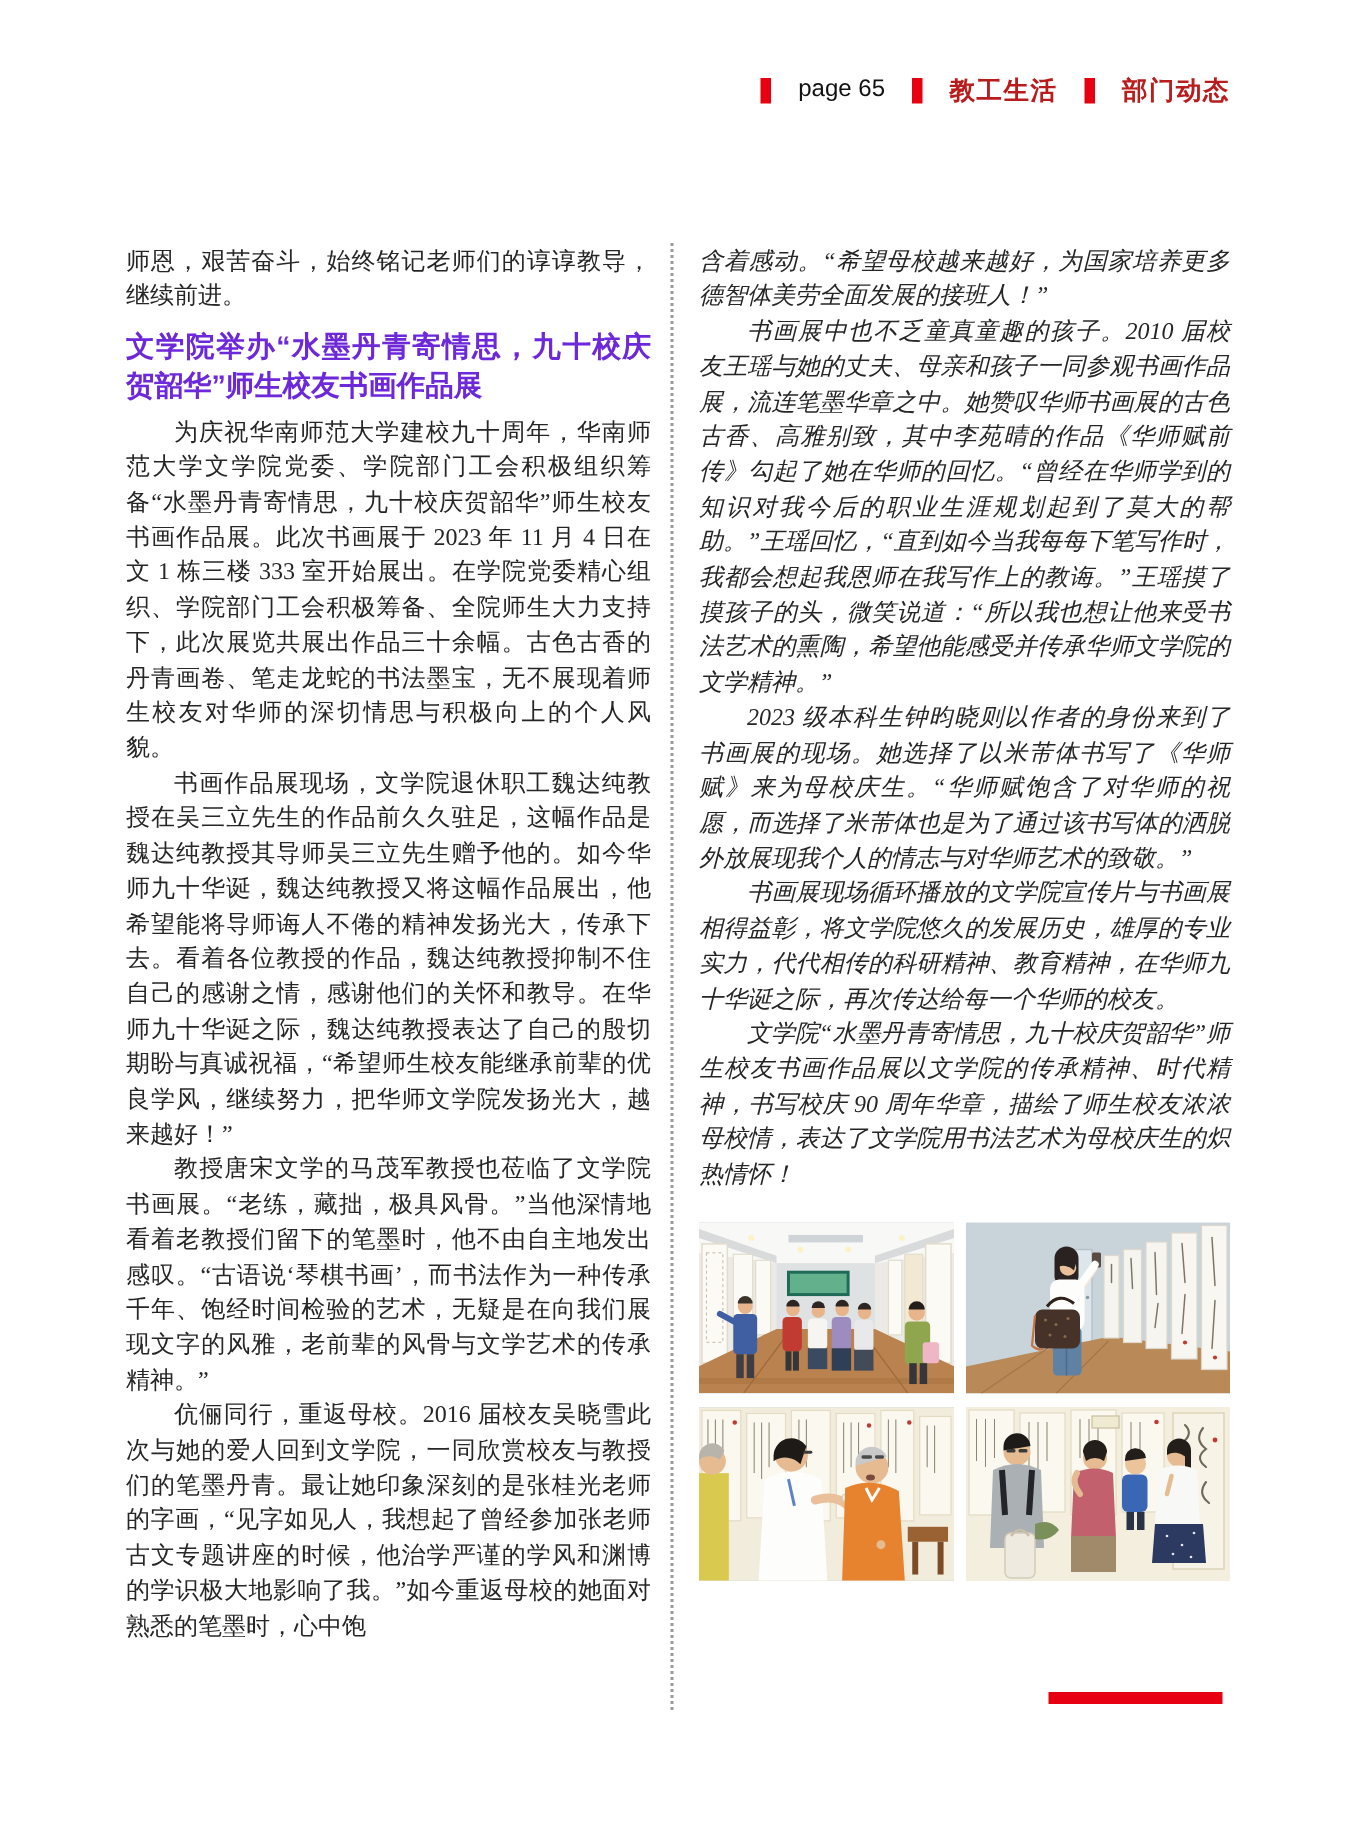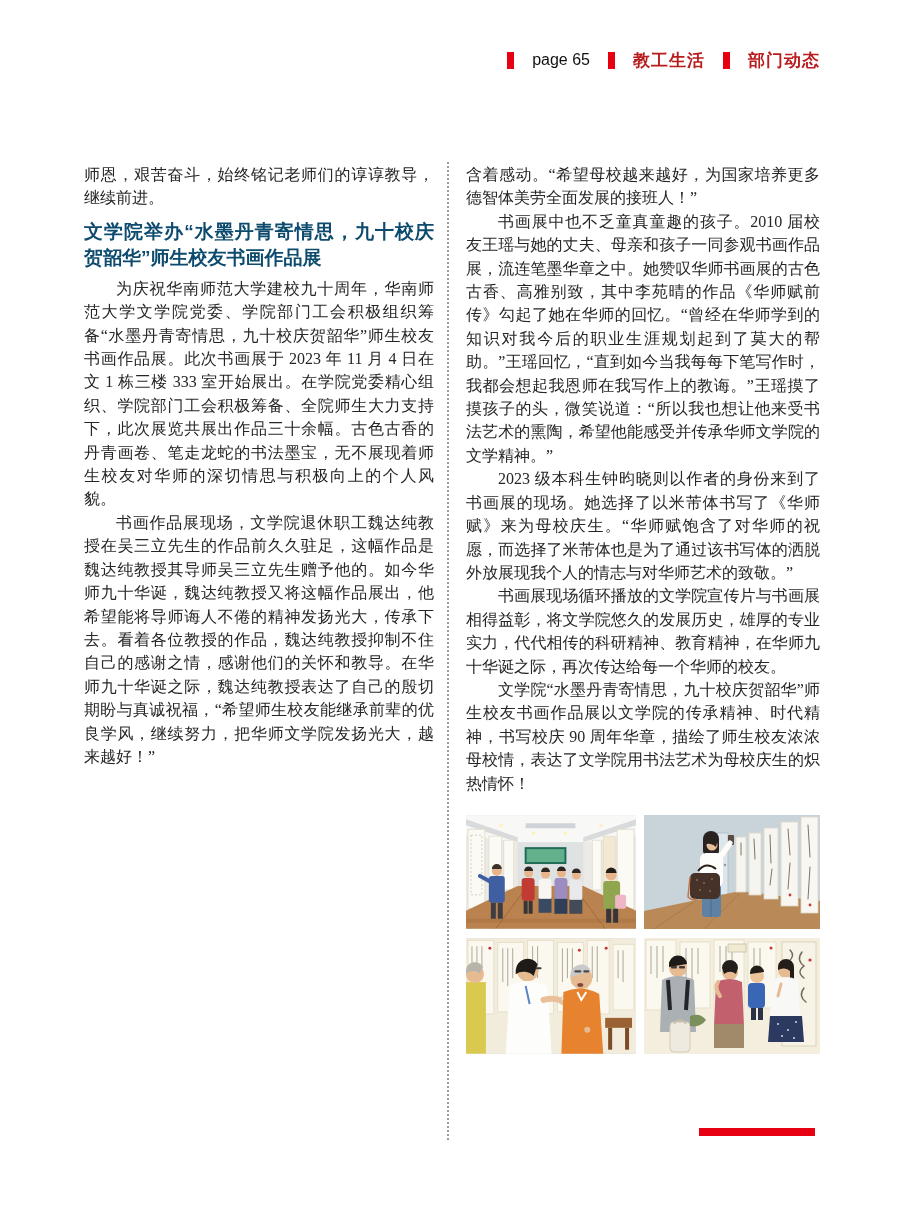--- a/index.html
+++ b/index.html
@@ -12,32 +12,32 @@
     position:absolute;top:50px;right:80px;height:20px;
     display:flex;align-items:center;gap:18px;
     font-family:"Liberation Sans", sans-serif;
     justify-content:space-between;
   }
   .hbar{width:7px;height:17px;background:#e60012;flex:0 0 auto;}
   .page-label{font-size:16px;color:#111;white-space:nowrap;}
   .section-label{font-size:17px;font-weight:bold;color:#b91c1c;white-space:nowrap;letter-spacing:1px;}
   
   .col-left{position:absolute;left:84px;top:163px;width:350px;}
-  .col-right{position:absolute;left:466px;top:163px;width:354px;}
+  .col-right{position:absolute;left:466px;top:163px;width:354px;font-style:italic;}
   .col-divider{
     position:absolute;left:447px;top:162px;height:978px;width:0;
     border-left:2px dotted #9a9a9a;
   }
   p.para{
     margin:0;font-size:16px;line-height:23.4px;text-align:justify;
     text-indent:2em;color:#262626;
   }
   p.no-indent{text-indent:0;}
   h2.article-title{
-    margin:9px 0 6px 0;font-size:19px;line-height:26px;color:#0c4a6e;
+    margin:9px 0 6px 0;font-size:19px;line-height:26px;color:#6d28d9;
     font-family:"Liberation Sans", sans-serif;font-weight:bold;text-align:justify;
   }
   
   .photo-grid{
     margin-top:20px;display:grid;
     grid-template-columns:170px 176px;grid-template-rows:114px 116px;
     gap:9px 8px;
   }
   .photo-grid figure{margin:0;padding:0;overflow:hidden;background:#ddd;}
   .photo-grid svg{display:block;width:100%;height:100%;}
@@ -56,20 +56,22 @@
   <span class="section-label">部门动态</span>
 </div>
 
 <div class="col-divider"></div>
 
 <div class="col-left">
   <p class="para no-indent">师恩，艰苦奋斗，始终铭记老师们的谆谆教导，继续前进。</p>
   <h2 class="article-title">文学院举办“水墨丹青寄情思，九十校庆贺韶华”师生校友书画作品展</h2>
   <p class="para">为庆祝华南师范大学建校九十周年，华南师范大学文学院党委、学院部门工会积极组织筹备“水墨丹青寄情思，九十校庆贺韶华”师生校友书画作品展。此次书画展于 2023 年 11 月 4 日在文 1 栋三楼 333 室开始展出。在学院党委精心组织、学院部门工会积极筹备、全院师生大力支持下，此次展览共展出作品三十余幅。古色古香的丹青画卷、笔走龙蛇的书法墨宝，无不展现着师生校友对华师的深切情思与积极向上的个人风貌。</p>
   <p class="para">书画作品展现场，文学院退休职工魏达纯教授在吴三立先生的作品前久久驻足，这幅作品是魏达纯教授其导师吴三立先生赠予他的。如今华师九十华诞，魏达纯教授又将这幅作品展出，他希望能将导师诲人不倦的精神发扬光大，传承下去。看着各位教授的作品，魏达纯教授抑制不住自己的感谢之情，感谢他们的关怀和教导。在华师九十华诞之际，魏达纯教授表达了自己的殷切期盼与真诚祝福，“希望师生校友能继承前辈的优良学风，继续努力，把华师文学院发扬光大，越来越好！”</p>
+  <p class="para">教授唐宋文学的马茂军教授也莅临了文学院书画展。“老练，藏拙，极具风骨。”当他深情地看着老教授们留下的笔墨时，他不由自主地发出感叹。“古语说‘琴棋书画’，而书法作为一种传承千年、饱经时间检验的艺术，无疑是在向我们展现文字的风雅，老前辈的风骨与文学艺术的传承精神。”</p>
+  <p class="para">伉俪同行，重返母校。2016 届校友吴晓雪此次与她的爱人回到文学院，一同欣赏校友与教授们的笔墨丹青。最让她印象深刻的是张桂光老师的字画，“见字如见人，我想起了曾经参加张老师古文专题讲座的时候，他治学严谨的学风和渊博的学识极大地影响了我。”如今重返母校的她面对熟悉的笔墨时，心中饱</p>
 </div>
 
 <div class="col-right">
   <p class="para no-indent">含着感动。“希望母校越来越好，为国家培养更多德智体美劳全面发展的接班人！”</p>
   <p class="para">书画展中也不乏童真童趣的孩子。2010 届校友王瑶与她的丈夫、母亲和孩子一同参观书画作品展，流连笔墨华章之中。她赞叹华师书画展的古色古香、高雅别致，其中李苑晴的作品《华师赋前传》勾起了她在华师的回忆。“曾经在华师学到的知识对我今后的职业生涯规划起到了莫大的帮助。”王瑶回忆，“直到如今当我每每下笔写作时，我都会想起我恩师在我写作上的教诲。”王瑶摸了摸孩子的头，微笑说道：“所以我也想让他来受书法艺术的熏陶，希望他能感受并传承华师文学院的文学精神。”</p>
   <p class="para">2023 级本科生钟昀晓则以作者的身份来到了书画展的现场。她选择了以米芾体书写了《华师赋》来为母校庆生。“华师赋饱含了对华师的祝愿，而选择了米芾体也是为了通过该书写体的洒脱外放展现我个人的情志与对华师艺术的致敬。”</p>
   <p class="para">书画展现场循环播放的文学院宣传片与书画展相得益彰，将文学院悠久的发展历史，雄厚的专业实力，代代相传的科研精神、教育精神，在华师九十华诞之际，再次传达给每一个华师的校友。</p>
   <p class="para">文学院“水墨丹青寄情思，九十校庆贺韶华”师生校友书画作品展以文学院的传承精神、时代精神，书写校庆 90 周年华章，描绘了师生校友浓浓母校情，表达了文学院用书法艺术为母校庆生的炽热情怀！</p>
 
   <div class="photo-grid">

